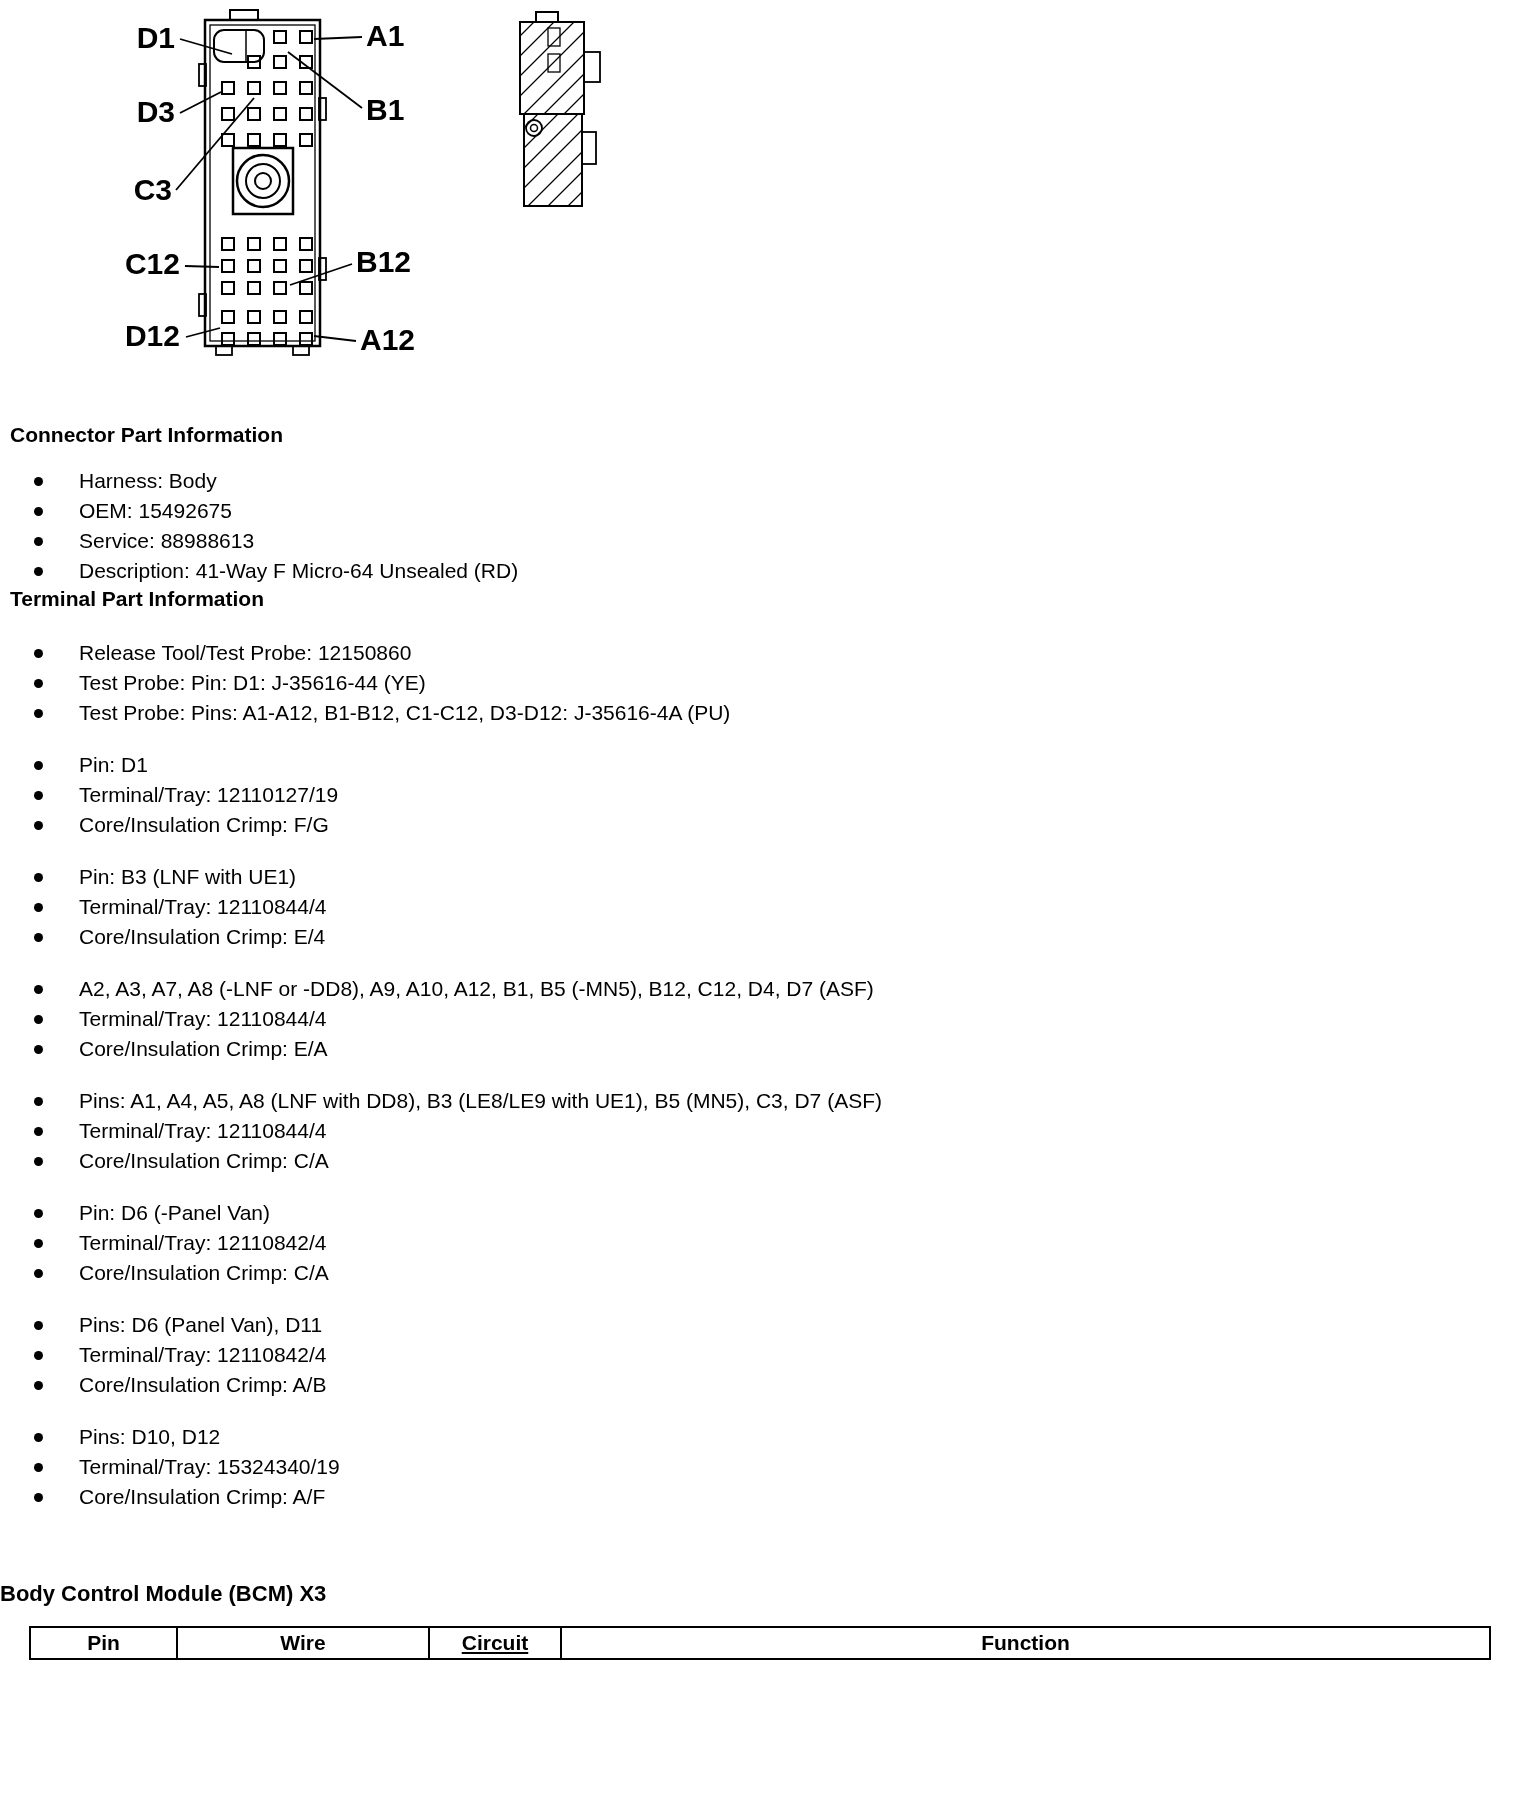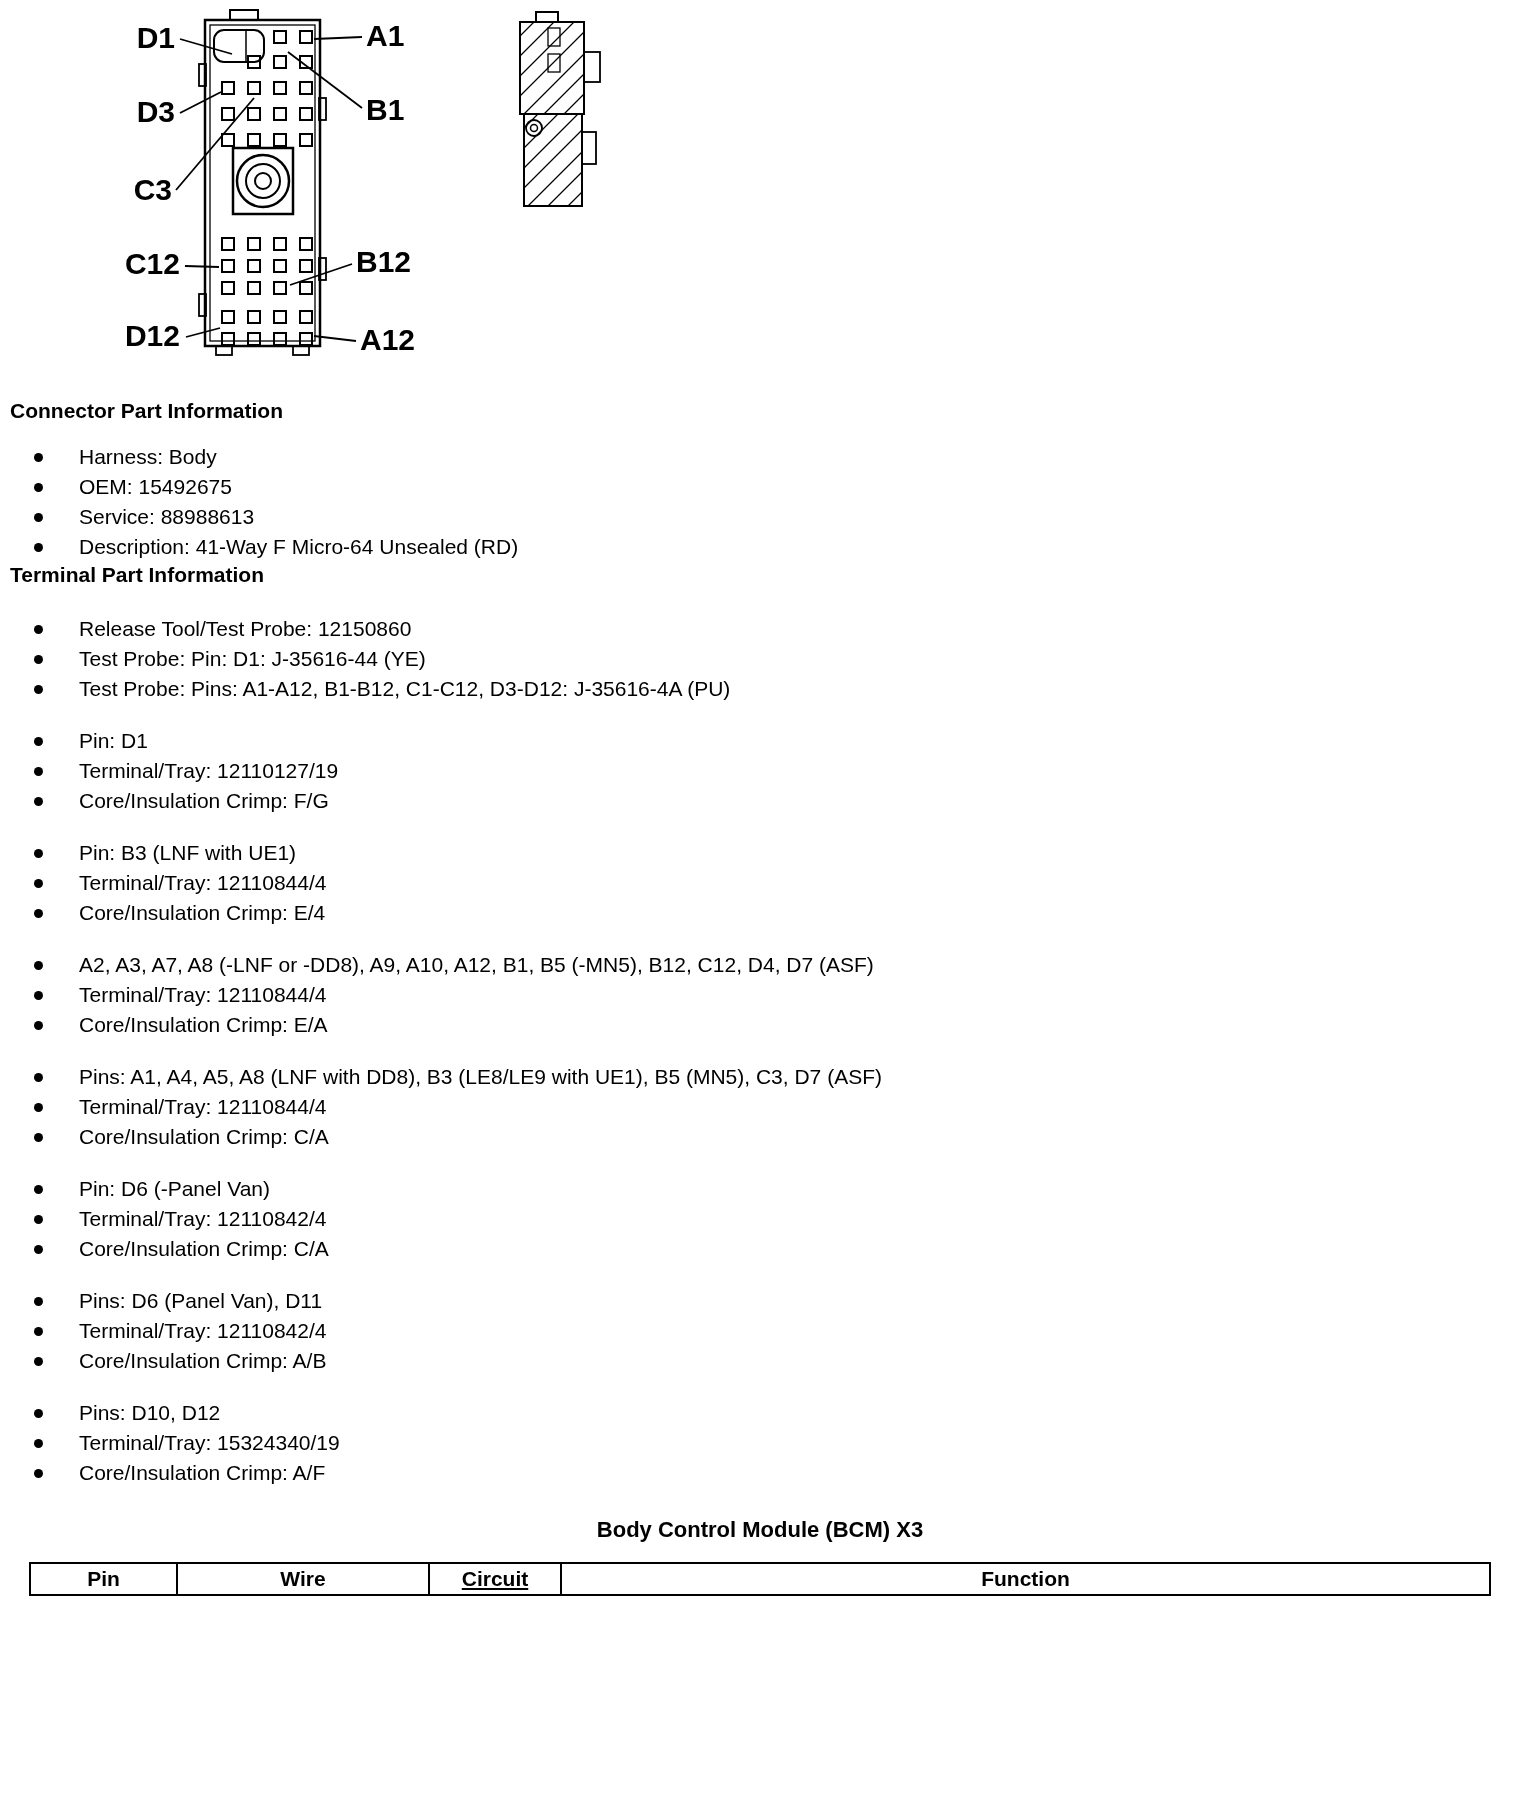--- a/index.html
+++ b/index.html
@@ -2,30 +2,30 @@
 <html><head>
 <meta charset="utf-8">
 <style>
   html,body{margin:0;padding:0;background:#ffffff;}
   body{width:1520px;height:1798px;font-family:"Liberation Sans", sans-serif;color:#000;}
   .page{position:relative;width:1520px;height:1798px;overflow:hidden;background:#fff;}
   .diagram{position:relative;height:368px;margin-top:6px;}
   .diagram svg{display:block;}
   .pin-label{font-family:"Liberation Sans", sans-serif;font-size:30px;font-weight:bold;fill:#000;}
   h2.sec{font-size:21px;font-weight:bold;margin:0 0 0 10px;line-height:26px;}
-  h2.connector{margin-top:24px;}
+  h2.connector{margin-top:48px;}
   h2.terminal{}
   ul.bullets{list-style:none;margin:0;padding:0 0 0 34px;}
   ul.connector-list{margin-top:18px;}
   ul.group{margin-top:22px;}
   ul.group-first{margin-top:26px;}
   .bi{display:flex;align-items:center;line-height:30px;font-size:21px;gap:20px;}
   .dot{width:9px;height:9px;border-radius:50%;background:#000;flex:0 0 9px;margin-right:16px;}
   .bt{white-space:pre;}
-  .table-title{text-align:center;font-weight:bold;font-size:22px;margin-top:28px;line-height:28px;}
+  .table-title{text-align:left;font-weight:bold;font-size:22px;margin-top:68px;line-height:28px;}
   table.pins{margin:18px auto 0 auto;width:1462px;border-collapse:collapse;table-layout:fixed;}
   table.pins th{border:2.5px solid #000;font-size:21px;font-weight:bold;text-align:center;padding:3px 0;background:#fff;}
   th.col-pin{width:145px;}
   th.col-wire{width:250px;}
   th.col-circuit{width:130px;text-decoration:underline;}
   th.col-function{width:auto;}
 </style>
 </head>
 <body>
 

